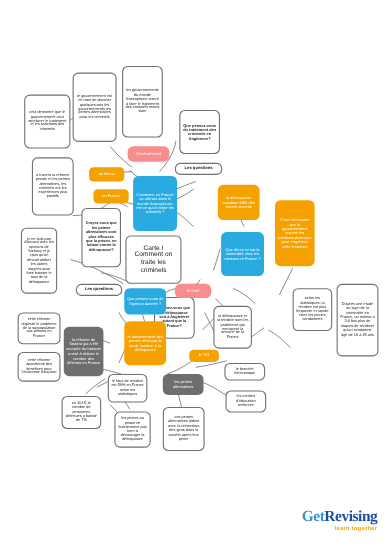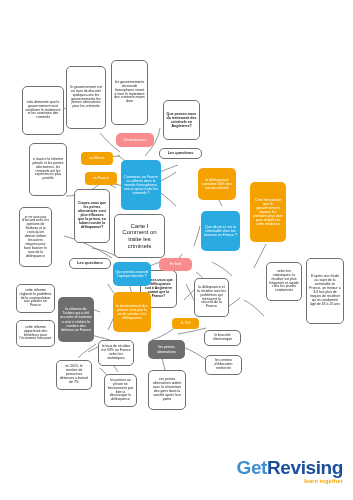--- a/index.html
+++ b/index.html
@@ -13,21 +13,21 @@
   .plain{background:#ffffff;border:0.8px solid #6f7072;border-radius:5px;color:#1a1a1a;}
   .blue{background:#29ABE2;color:#ffffff;border-radius:5px;}
   .orange{background:#F5A200;color:#ffffff;border-radius:5px;}
   .orange-sm{background:#F5A200;color:#ffffff;border-radius:4px;}
   .pink{background:#F98D8D;color:#ffffff;border-radius:5px;}
   .grey{background:#6E6E6E;color:#ffffff;border-radius:5px;}
   .bold{font-weight:bold;}
   .inner{padding:1px 2px;width:100%;}
   
   #logo{position:absolute;right:10px;bottom:16px;text-align:right;}
-  .logo-line1{font-size:19px;font-weight:bold;letter-spacing:-0.4px;}
+  .logo-line1{font-size:14px;font-weight:bold;letter-spacing:-0.4px;font-family:Liberation Serif, serif;}
   .logo-get{color:#3c8fd0;}
   .logo-rev{color:#1a4f9c;}
   .logo-line2{font-size:5.2px;font-weight:bold;color:#F5A200;letter-spacing:0.3px;margin-top:-1px;}
 </style>
 </head>
 <body>
 
 <div id="canvas">
 
   <svg id="links" viewBox="0 0 353 500">

